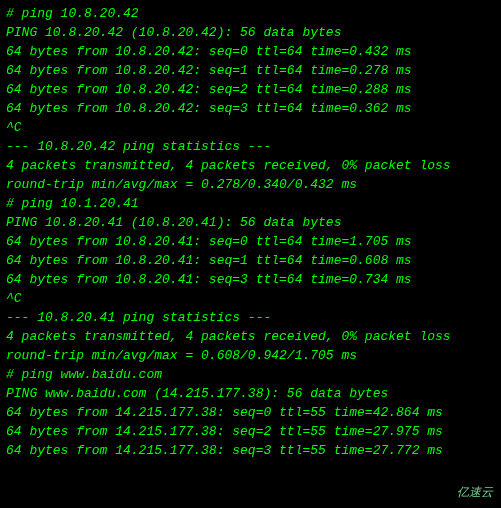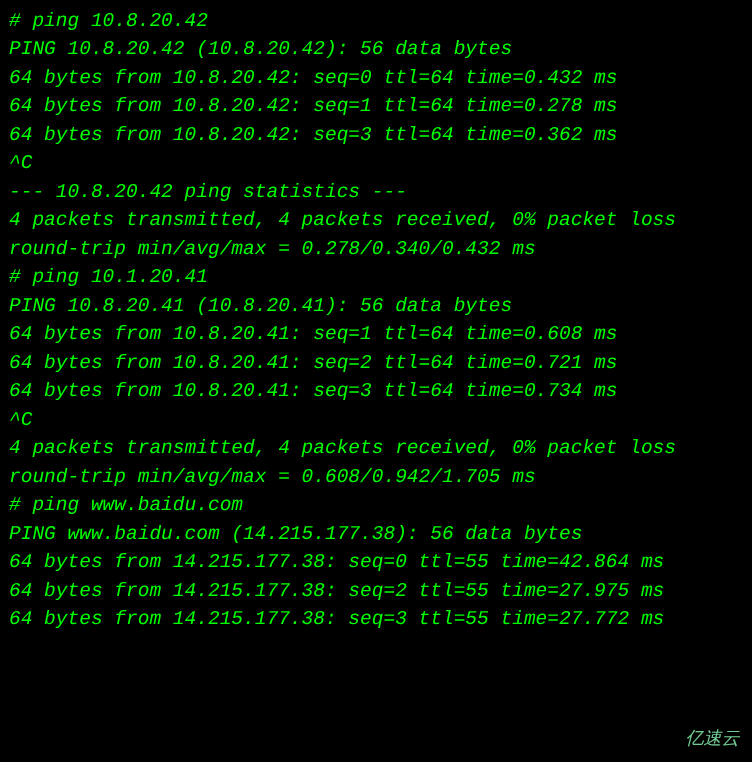--- a/index.html
+++ b/index.html
@@ -36,31 +36,33 @@
     }
   </style>
 </head>
 <body>
 
 <div id="terminal">
     <div class="line"># ping 10.8.20.42</div>
     <div class="line">PING 10.8.20.42 (10.8.20.42): 56 data bytes</div>
     <div class="line">64 bytes from 10.8.20.42: seq=0 ttl=64 time=0.432 ms</div>
     <div class="line">64 bytes from 10.8.20.42: seq=1 ttl=64 time=0.278 ms</div>
+    <div class="line">64 bytes from 10.8.20.42: seq=2 ttl=64 time=0.288 ms</div>
     <div class="line">64 bytes from 10.8.20.42: seq=3 ttl=64 time=0.362 ms</div>
     <div class="line">^C</div>
     <div class="line">--- 10.8.20.42 ping statistics ---</div>
     <div class="line">4 packets transmitted, 4 packets received, 0% packet loss</div>
     <div class="line">round-trip min/avg/max = 0.278/0.340/0.432 ms</div>
     <div class="line"># ping 10.1.20.41</div>
     <div class="line">PING 10.8.20.41 (10.8.20.41): 56 data bytes</div>
+    <div class="line">64 bytes from 10.8.20.41: seq=0 ttl=64 time=1.705 ms</div>
     <div class="line">64 bytes from 10.8.20.41: seq=1 ttl=64 time=0.608 ms</div>
-    <div class="line">64 bytes from 10.8.20.41: seq=2 ttl=64 time=0.721 ms</div>
     <div class="line">64 bytes from 10.8.20.41: seq=3 ttl=64 time=0.734 ms</div>
     <div class="line">^C</div>
+    <div class="line">--- 10.8.20.41 ping statistics ---</div>
     <div class="line">4 packets transmitted, 4 packets received, 0% packet loss</div>
     <div class="line">round-trip min/avg/max = 0.608/0.942/1.705 ms</div>
     <div class="line"># ping www.baidu.com</div>
     <div class="line">PING www.baidu.com (14.215.177.38): 56 data bytes</div>
     <div class="line">64 bytes from 14.215.177.38: seq=0 ttl=55 time=42.864 ms</div>
     <div class="line">64 bytes from 14.215.177.38: seq=2 ttl=55 time=27.975 ms</div>
     <div class="line">64 bytes from 14.215.177.38: seq=3 ttl=55 time=27.772 ms</div>
   </div>
 
 <div class="watermark">亿速云</div>

